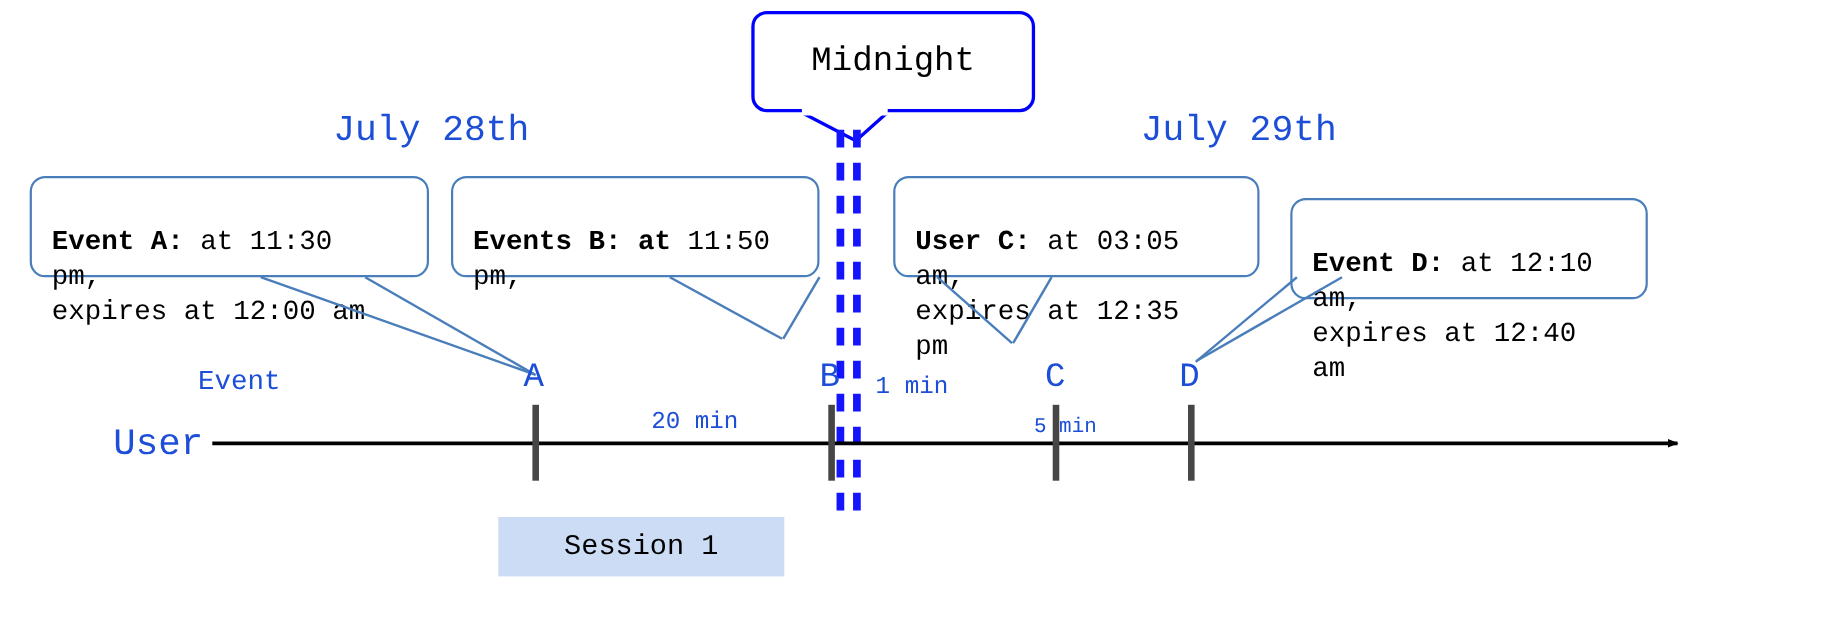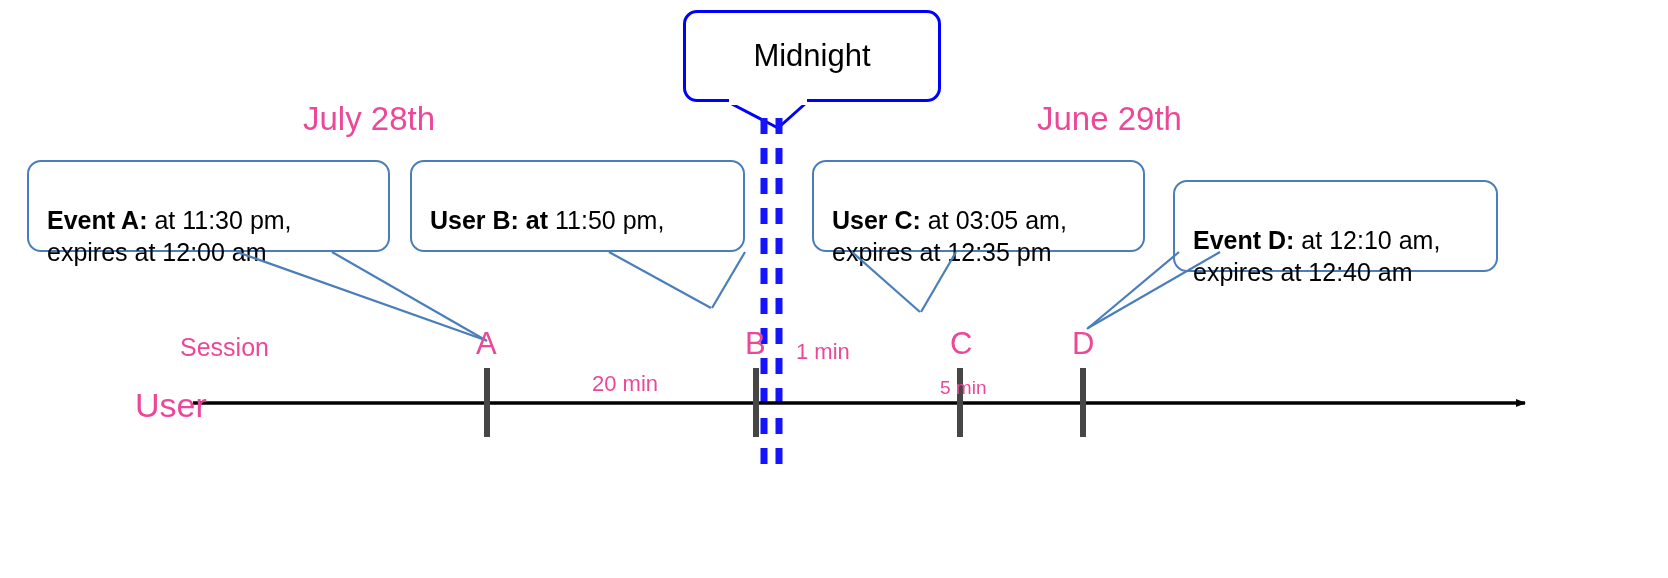--- a/index.html
+++ b/index.html
@@ -11,20 +11,21 @@
     width: 1668px;
     height: 578px;
     overflow: hidden;
     font-family: "Liberation Sans", sans-serif;
     color: #000000;
   }
   #diagram-root {
     position: relative;
     width: 1668px;
     height: 414px;
+    font-family: Liberation Mono, monospace;
   }
   svg.layer {
     position: absolute;
     top: 0;
     left: 0;
     width: 1668px;
     height: 578px;
   }
   .callout-box {
     position: absolute;
@@ -56,48 +57,48 @@
     box-sizing: border-box;
     background: #ccdcf5;
     display: flex;
     align-items: center;
     justify-content: center;
     font-size: 26px;
     color: #000000;
   }
   .plain-label {
     position: absolute;
-    color: #ec4899;
+    color: #1d4ed8;
     white-space: nowrap;
   }
   .date-label { font-size: 33px; }
-  .axis-label-user { font-size: 34px; margin-left: 32px; }
+  .axis-label-user { font-size: 34px; }
   .axis-label-events { font-size: 25px; }
   .tick-label { font-size: 31px; }
   .gap-label { font-size: 22px; }
   .gap-label-small { font-size: 19px; }
 </style>
 </head>
 <body>
 
 <div id="diagram-root">
 
   <div class="midnight-box" style="left:683px; top:10px; width:258px; height:92px;">
     <span>Midnight</span>
   </div>
 
   <div class="plain-label date-label" style="left:303px; top:100px;">July 28th</div>
-  <div class="plain-label date-label" style="left:1037px; top:100px;">June 29th</div>
+  <div class="plain-label date-label" style="left:1037px; top:100px;">July 29th</div>
 
   <div class="callout-box" style="left:27px; top:160px; width:363px; height:92px;">
     <b>Event A:</b><span> at 11:30 pm,</span><br><span>expires at 12:00 am</span>
   </div>
 
   <div class="callout-box" style="left:410px; top:160px; width:335px; height:92px;">
-    <b>User B: at</b><span> 11:50 pm,</span><br>
+    <b>Events B: at</b><span> 11:50 pm,</span><br>
   </div>
 
   <div class="callout-box" style="left:812px; top:160px; width:333px; height:92px;">
     <b>User C:</b><span> at 03:05 am,</span><br><span>expires at 12:35 pm</span>
   </div>
 
   <div class="callout-box" style="left:1173px; top:160px; width:325px; height:92px;margin-top:20px;">
     <b>Event D:</b><span>  at 12:10 am,</span><br><span>expires at 12:40 am</span>
   </div>
 
@@ -127,26 +128,29 @@
     <polyline points="1087,329 1179,252" fill="none" stroke="#4a7ebb" stroke-width="2.2"></polyline>
 
     <line x1="193" y1="403" x2="1525" y2="403" stroke="#000000" stroke-width="3.5" marker-end="url(#arrowhead)"></line>
 
     <line x1="487" y1="368" x2="487" y2="437" stroke="#464646" stroke-width="6"></line>
     <line x1="756" y1="368" x2="756" y2="437" stroke="#464646" stroke-width="6"></line>
     <line x1="960" y1="368" x2="960" y2="437" stroke="#464646" stroke-width="6"></line>
     <line x1="1083" y1="368" x2="1083" y2="437" stroke="#464646" stroke-width="6"></line>
   </svg>
 
-  <div class="plain-label axis-label-events" style="left:180px; top:333px;">Session</div>
+  <div class="plain-label axis-label-events" style="left:180px; top:333px;">Event</div>
   <div class="plain-label axis-label-user" style="left:103px; top:386px;">User</div>
 
   <div class="plain-label tick-label" style="left:476px; top:326px;">A</div>
   <div class="plain-label tick-label" style="left:745px; top:326px;">B</div>
   <div class="plain-label tick-label" style="left:950px; top:326px;">C</div>
   <div class="plain-label tick-label" style="left:1072px; top:326px;">D</div>
 
   <div class="plain-label gap-label" style="left:592px; top:339px;margin-top:32px;">20 min</div>
   <div class="plain-label gap-label" style="left:796px; top:339px;">1 min</div>
   <div class="plain-label gap-label-small" style="left:940px; top:345px;margin-top:32px;">5 min</div>
 
+  <div class="session-box" style="left:453px; top:470px; width:260px; height:54px;">
+    <span>Session 1</span>
+  </div>
 
 </div>
 
 </body></html>

